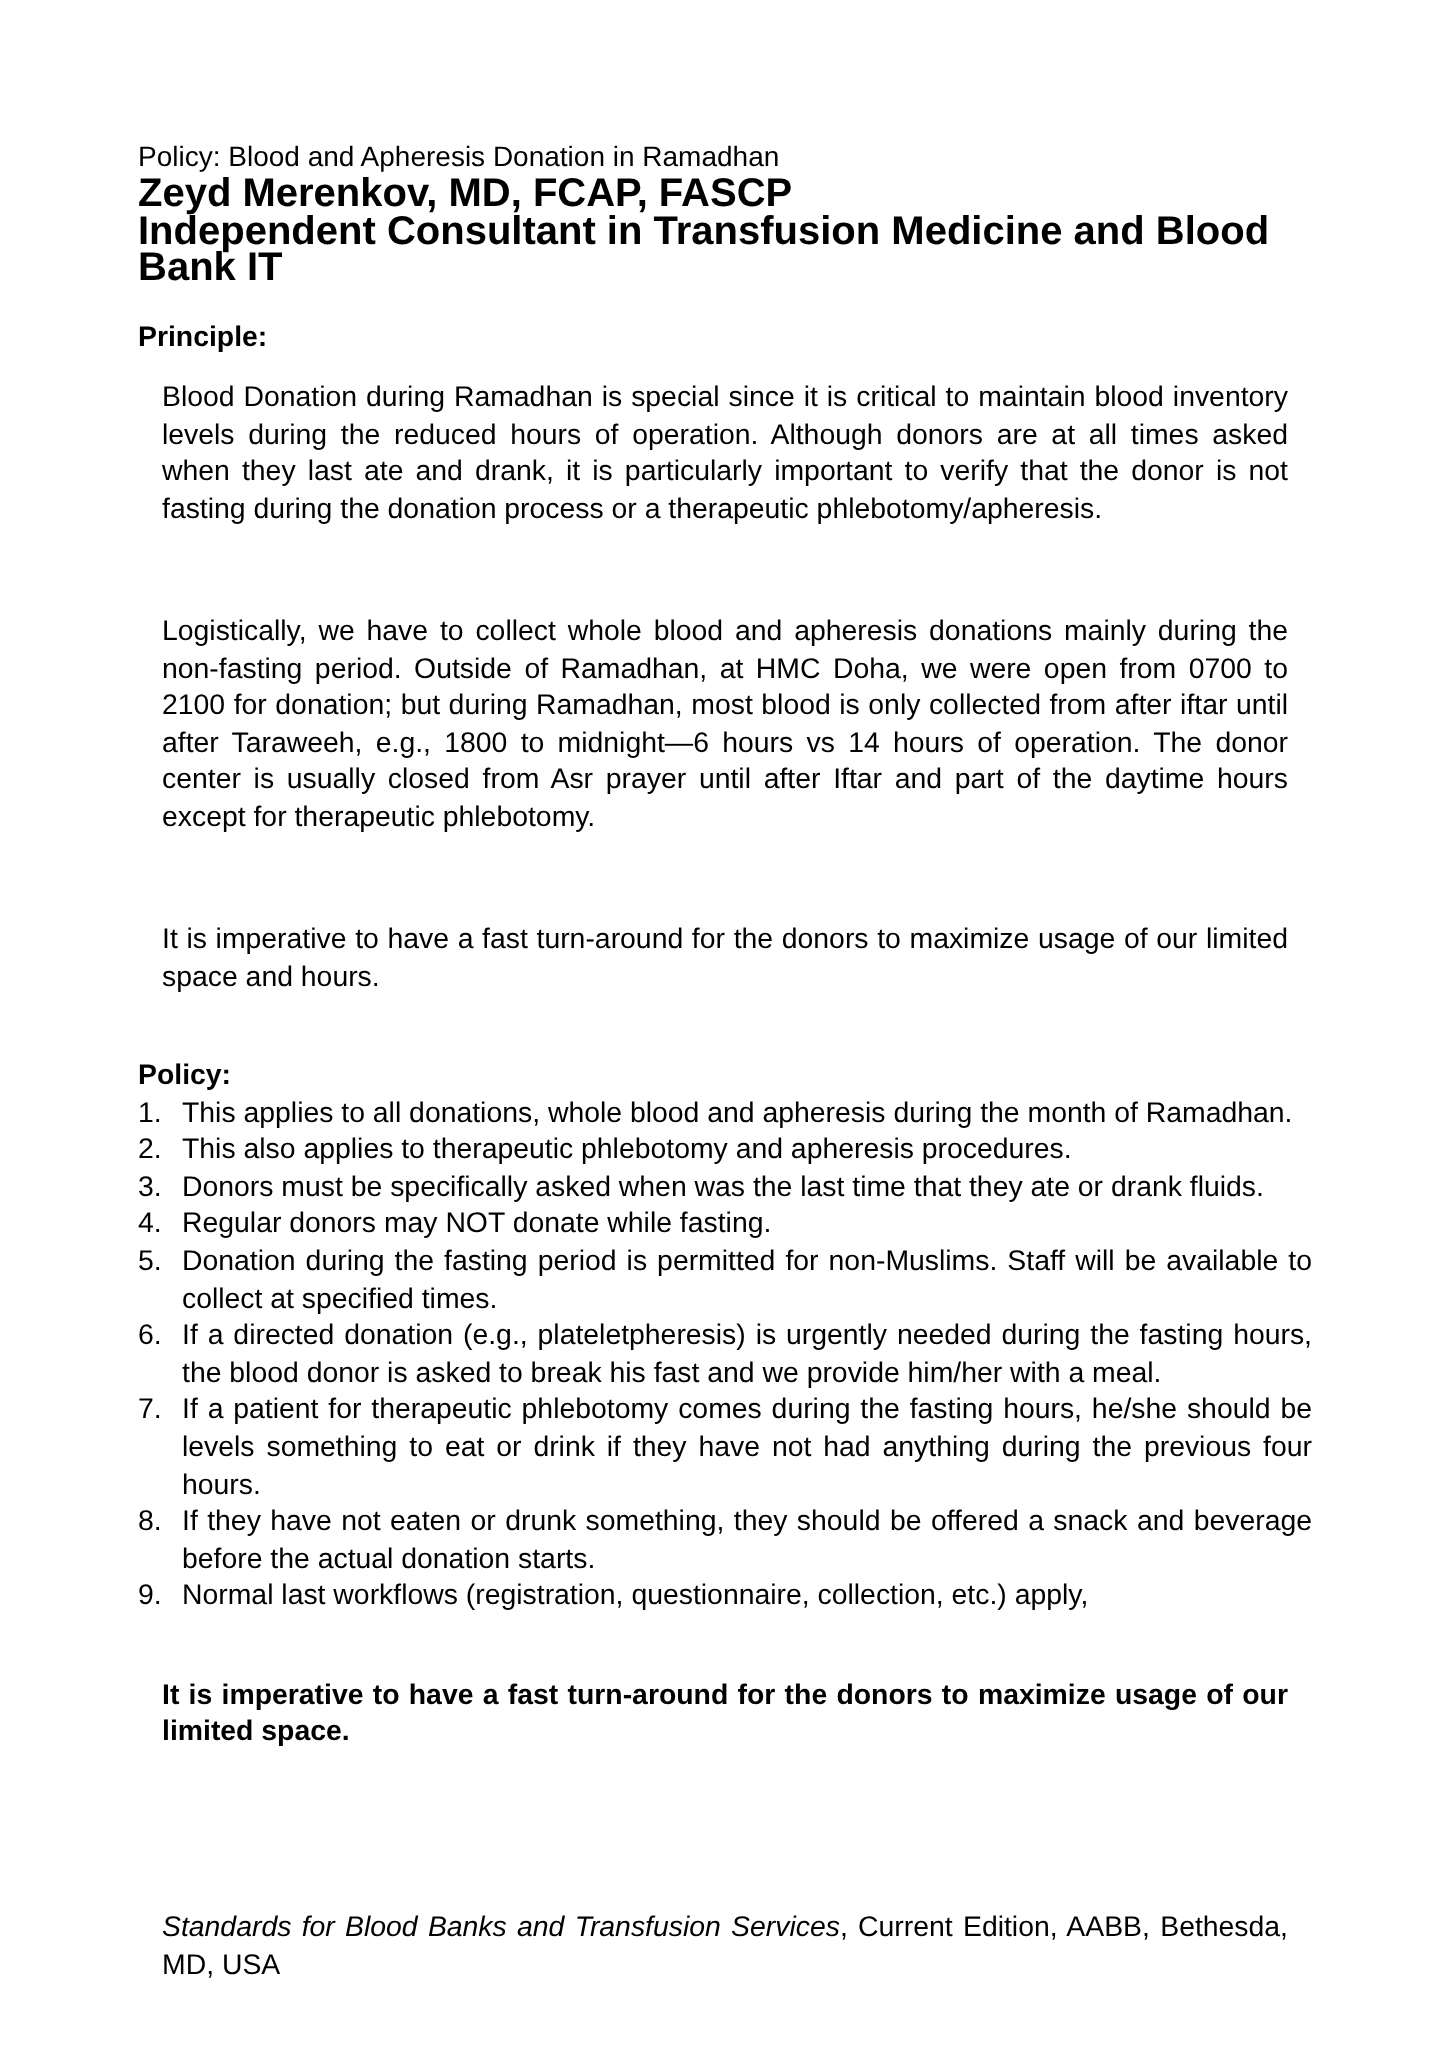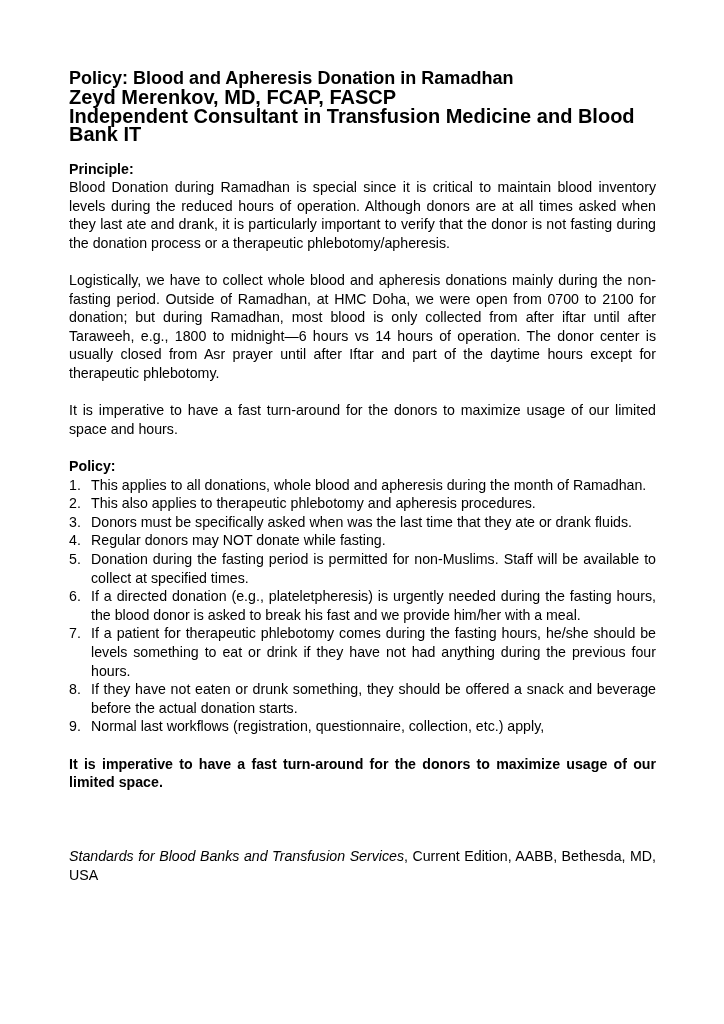--- a/index.html
+++ b/index.html
@@ -4,24 +4,24 @@
   <style>
     html, body { margin: 0; padding: 0; background: #ffffff; }
     body {
       width: 724px; height: 1024px; position: relative; overflow: hidden;
       font-family: "Liberation Sans", sans-serif; color: #000;
     }
     .page {
       position: absolute; left: 69px; top: 69px; width: 587px;
       font-size: 14.2px; line-height: 18.6px;
     }
-    .title { font-weight: bold; font-size: 18px; line-height: 19px; }
+    .title { font-weight: normal; font-size: 14px; line-height: 19px; }
     .subtitle { font-weight: bold; font-size: 20px; line-height: 18.5px; }
     .heading { font-weight: bold; }
-    p { margin: 0; text-align: justify; }
+    p { margin: 12px; text-align: justify; }
     .gap { height: 18.6px; }
     .gap-small { height: 16px; }
     ol { margin: 0; padding: 0; list-style: none; }
     ol li { position: relative; padding-left: 22px; text-align: justify; }
     ol li .num { position: absolute; left: 0; top: 0; }
     .bold-note { font-weight: bold; text-align: justify; }
     .ref i { font-style: italic; }
   </style>
 </head>
 <body>

